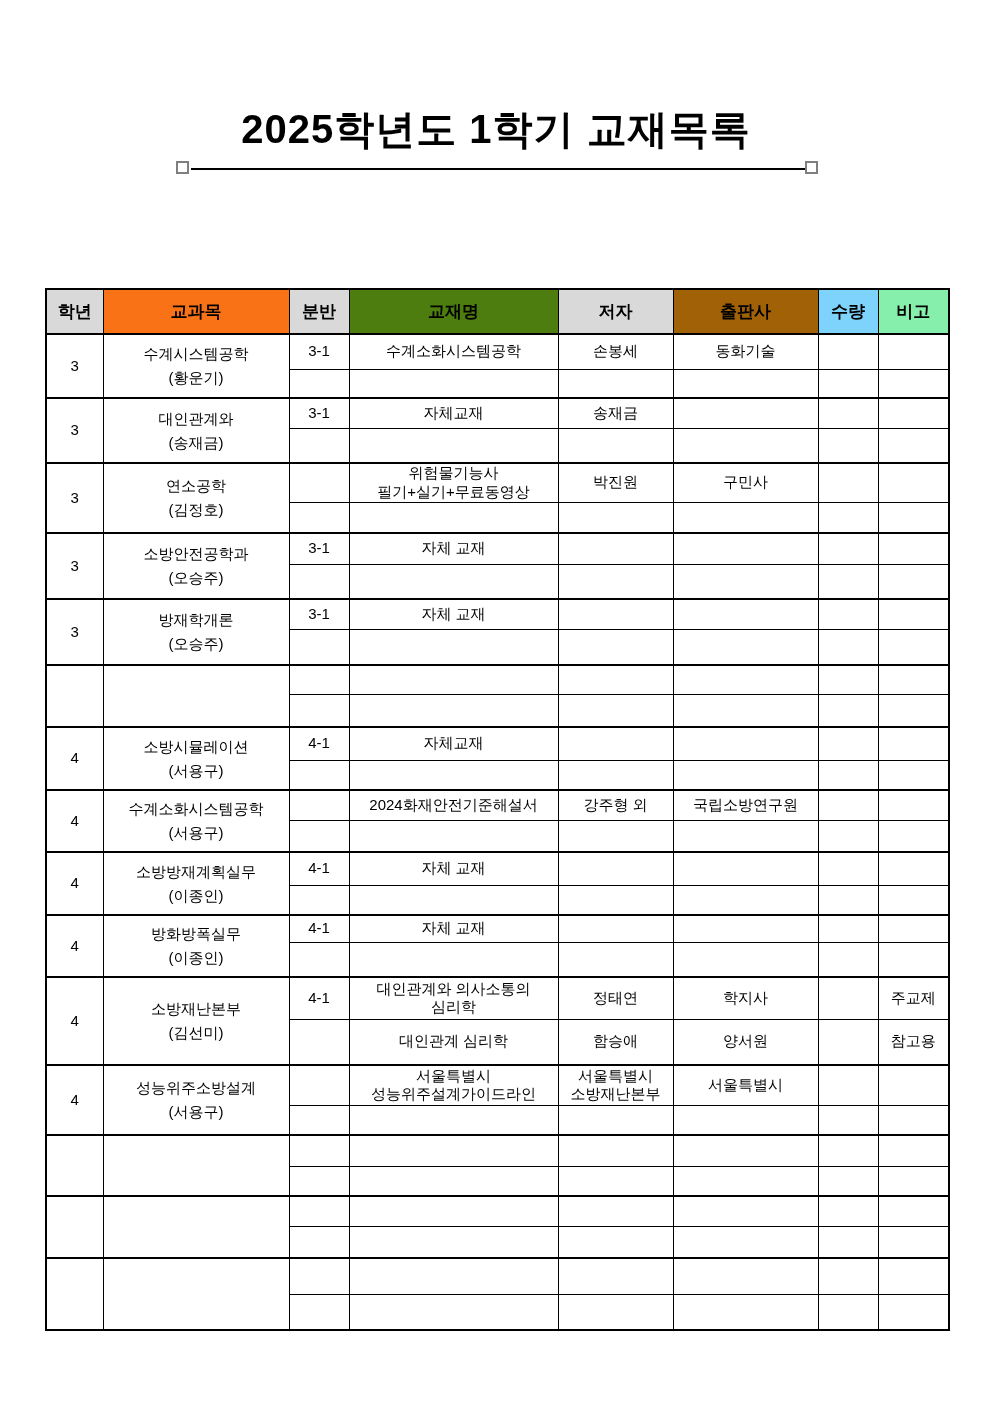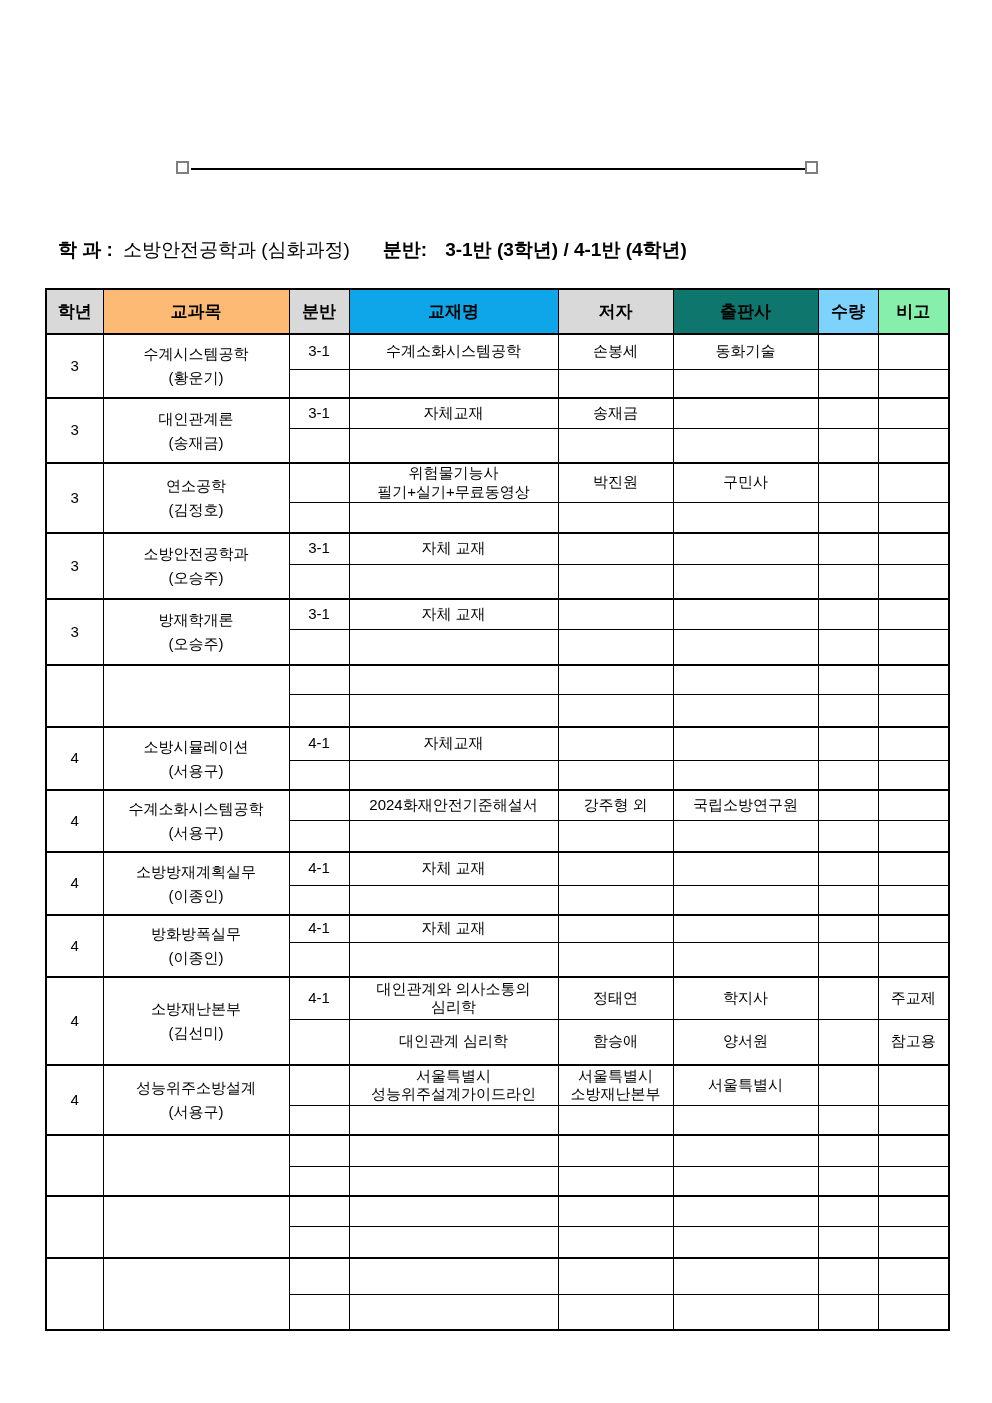--- a/index.html
+++ b/index.html
@@ -86,49 +86,47 @@
   }
   table.doc td.subject { line-height: 1.6; }
   table.doc tr.gend td { border-bottom: 2px solid #000000; }
   table.doc td.span2 { border-bottom: 2px solid #000000; }
 </style>
 </head>
 <body>
 
 <div class="page">
 
+  <div class="title">2025학년도 1학기 교재목록</div>
 
   <div class="deco-line"></div>
   <div class="deco-sq l"></div>
   <div class="deco-sq r"></div>
 
-  <div class="meta">
-    <span class="b gap1">학 과 :</span><span class="val">소방안전공학과 (심화과정)</span><span class="b gap2">분반:</span><span class="b">3-1반 (3학년) / 4-1반 (4학년)</span>
-  </div>
 
   <div class="tablewrap">
     <table class="doc">
       <colgroup>
         <col style="width:57px">
         <col style="width:186px">
         <col style="width:60px">
         <col style="width:209px">
         <col style="width:115px">
         <col style="width:145px">
         <col style="width:60px">
         <col style="width:71px">
       </colgroup>
       <thead>
         <tr>
           <th style="background: rgb(217, 217, 217);">학년</th>
-          <th style="background: #fdba74;">교과목</th>
+          <th style="background: #f97316;">교과목</th>
           <th style="background: rgb(217, 217, 217);">분반</th>
-          <th style="background: #0ea5e9;">교재명</th>
+          <th style="background: #4d7c0f;">교재명</th>
           <th style="background: rgb(217, 217, 217);">저자</th>
-          <th style="background: #0f766e;">출판사</th>
+          <th style="background: #a16207;">출판사</th>
           <th style="background: #7dd3fc;">수량</th>
           <th style="background: #86efac;">비고</th>
         </tr>
       </thead>
       <tbody id="tbody">
           <tr style="height: 35px;">
             <td class="span2" rowspan="2">3</td>
             <td class="subject span2" rowspan="2">수계시스템공학
 (황운기)</td>
             <td>3-1</td>
@@ -141,21 +139,21 @@
           <tr class="gend" style="height: 29px;">
             <td></td>
             <td></td>
             <td></td>
             <td></td>
             <td></td>
             <td></td>
           </tr>
           <tr style="height: 30px;">
             <td class="span2" rowspan="2">3</td>
-            <td class="subject span2" rowspan="2">대인관계론
+            <td class="subject span2" rowspan="2">대인관계와
 (송재금)</td>
             <td>3-1</td>
             <td>자체교재</td>
             <td>송재금</td>
             <td></td>
             <td></td>
             <td></td>
           </tr>
           <tr class="gend" style="height: 35px;">
             <td></td>

